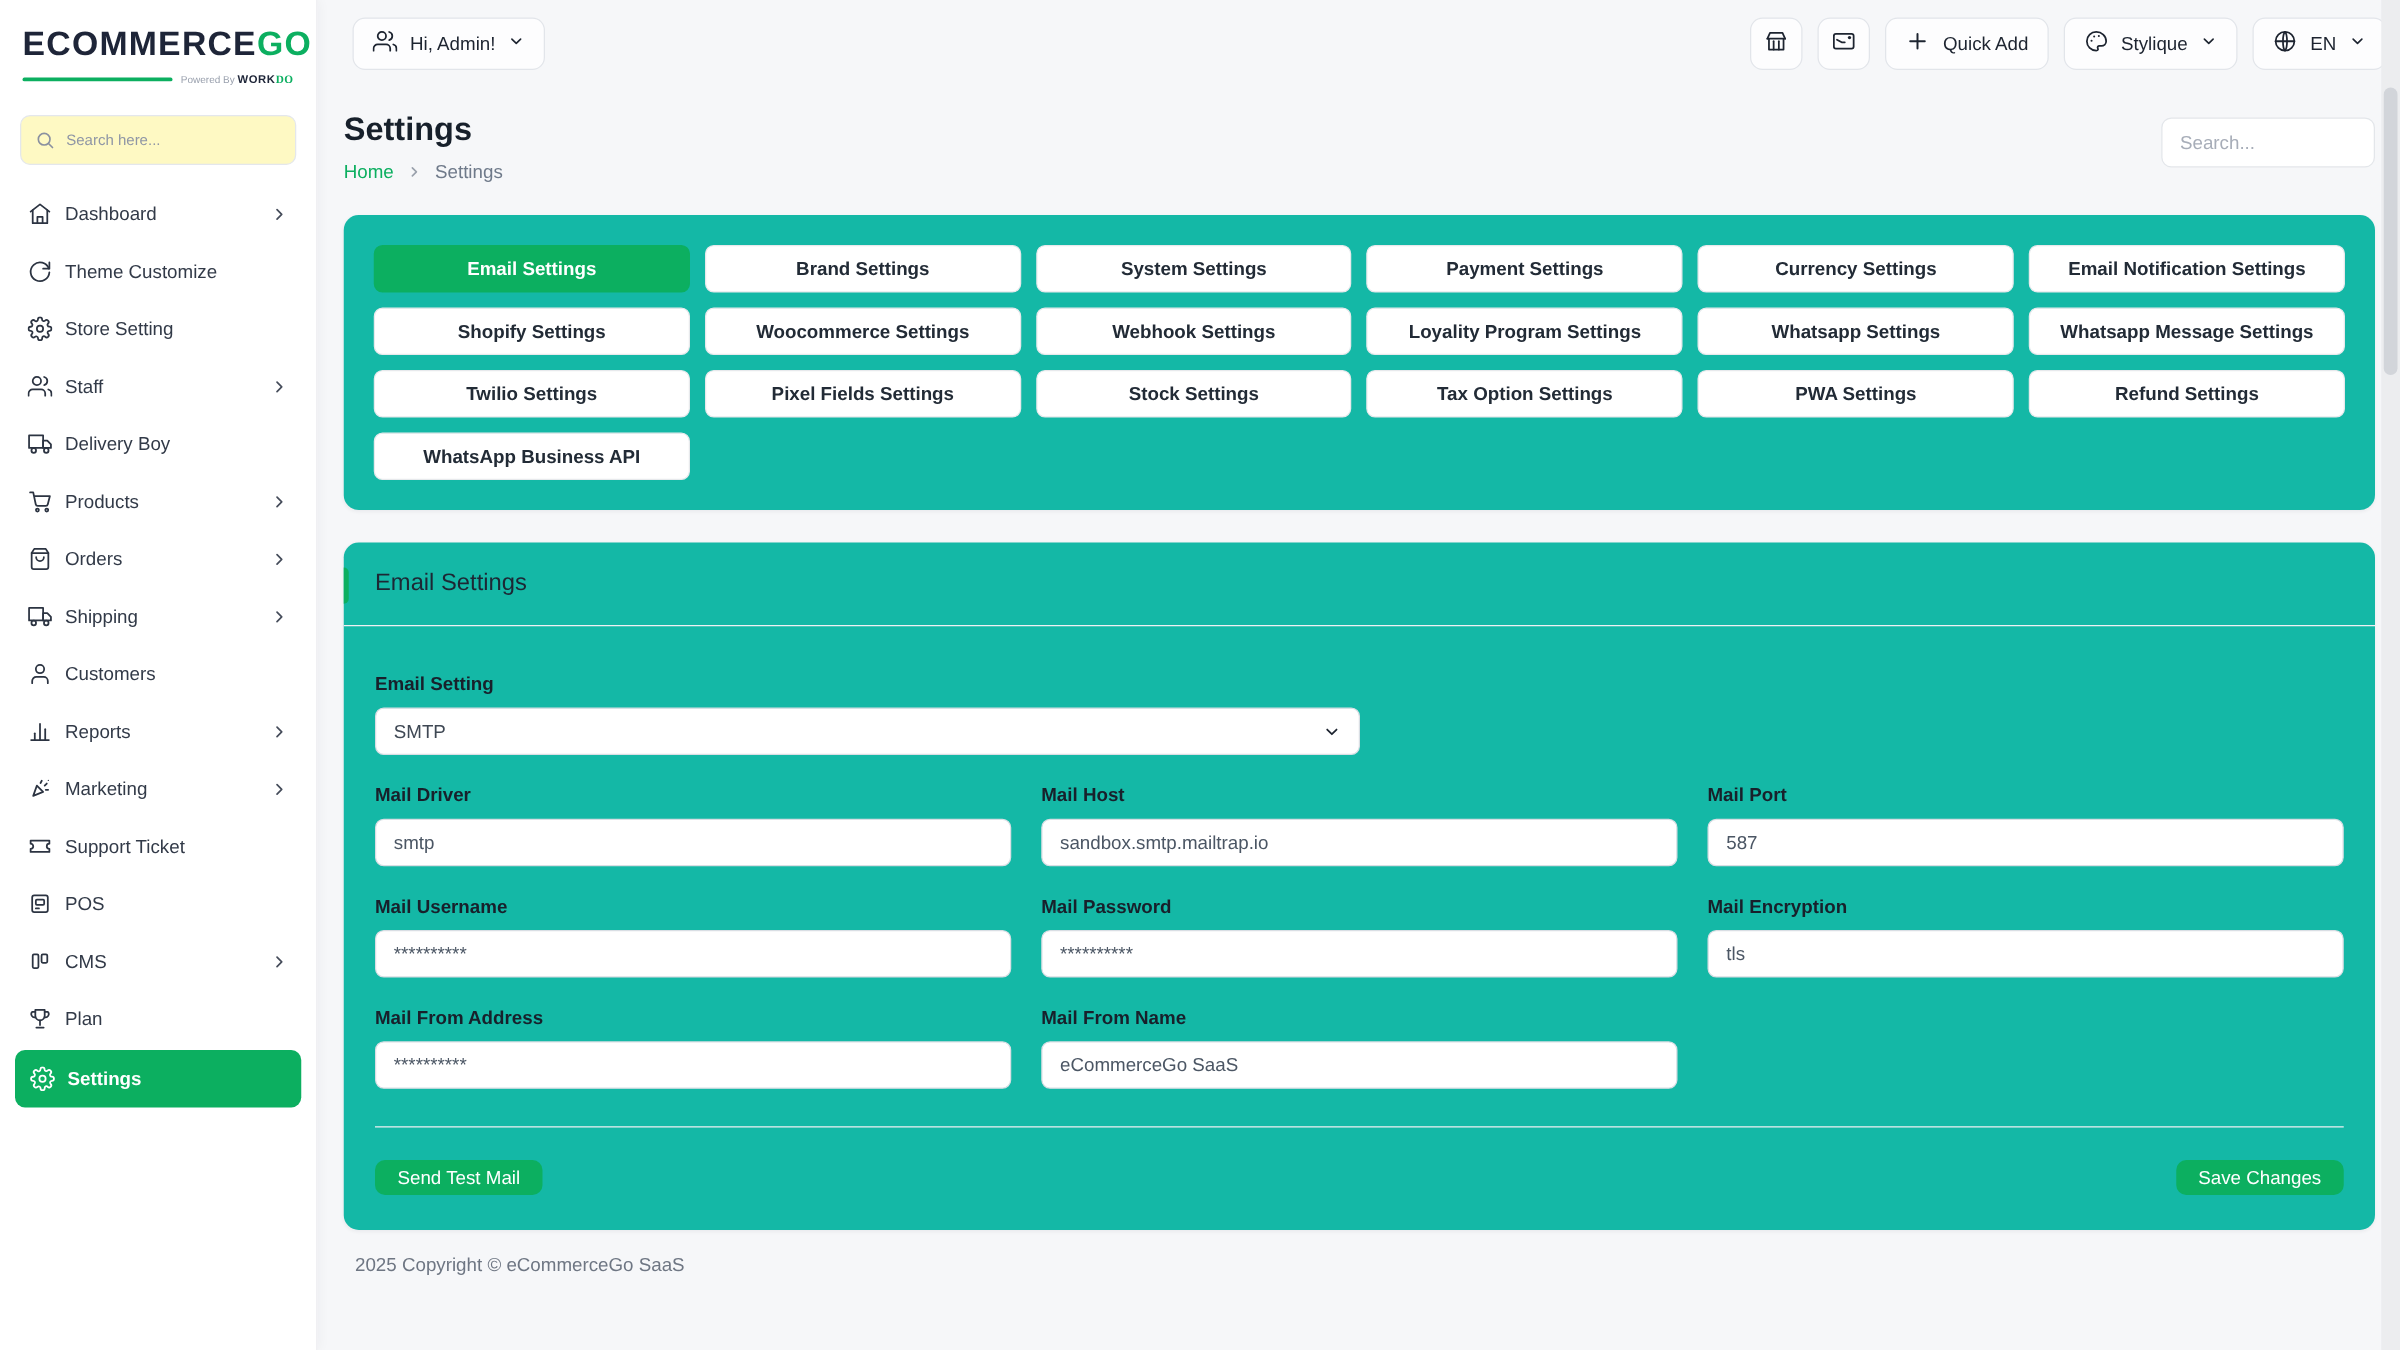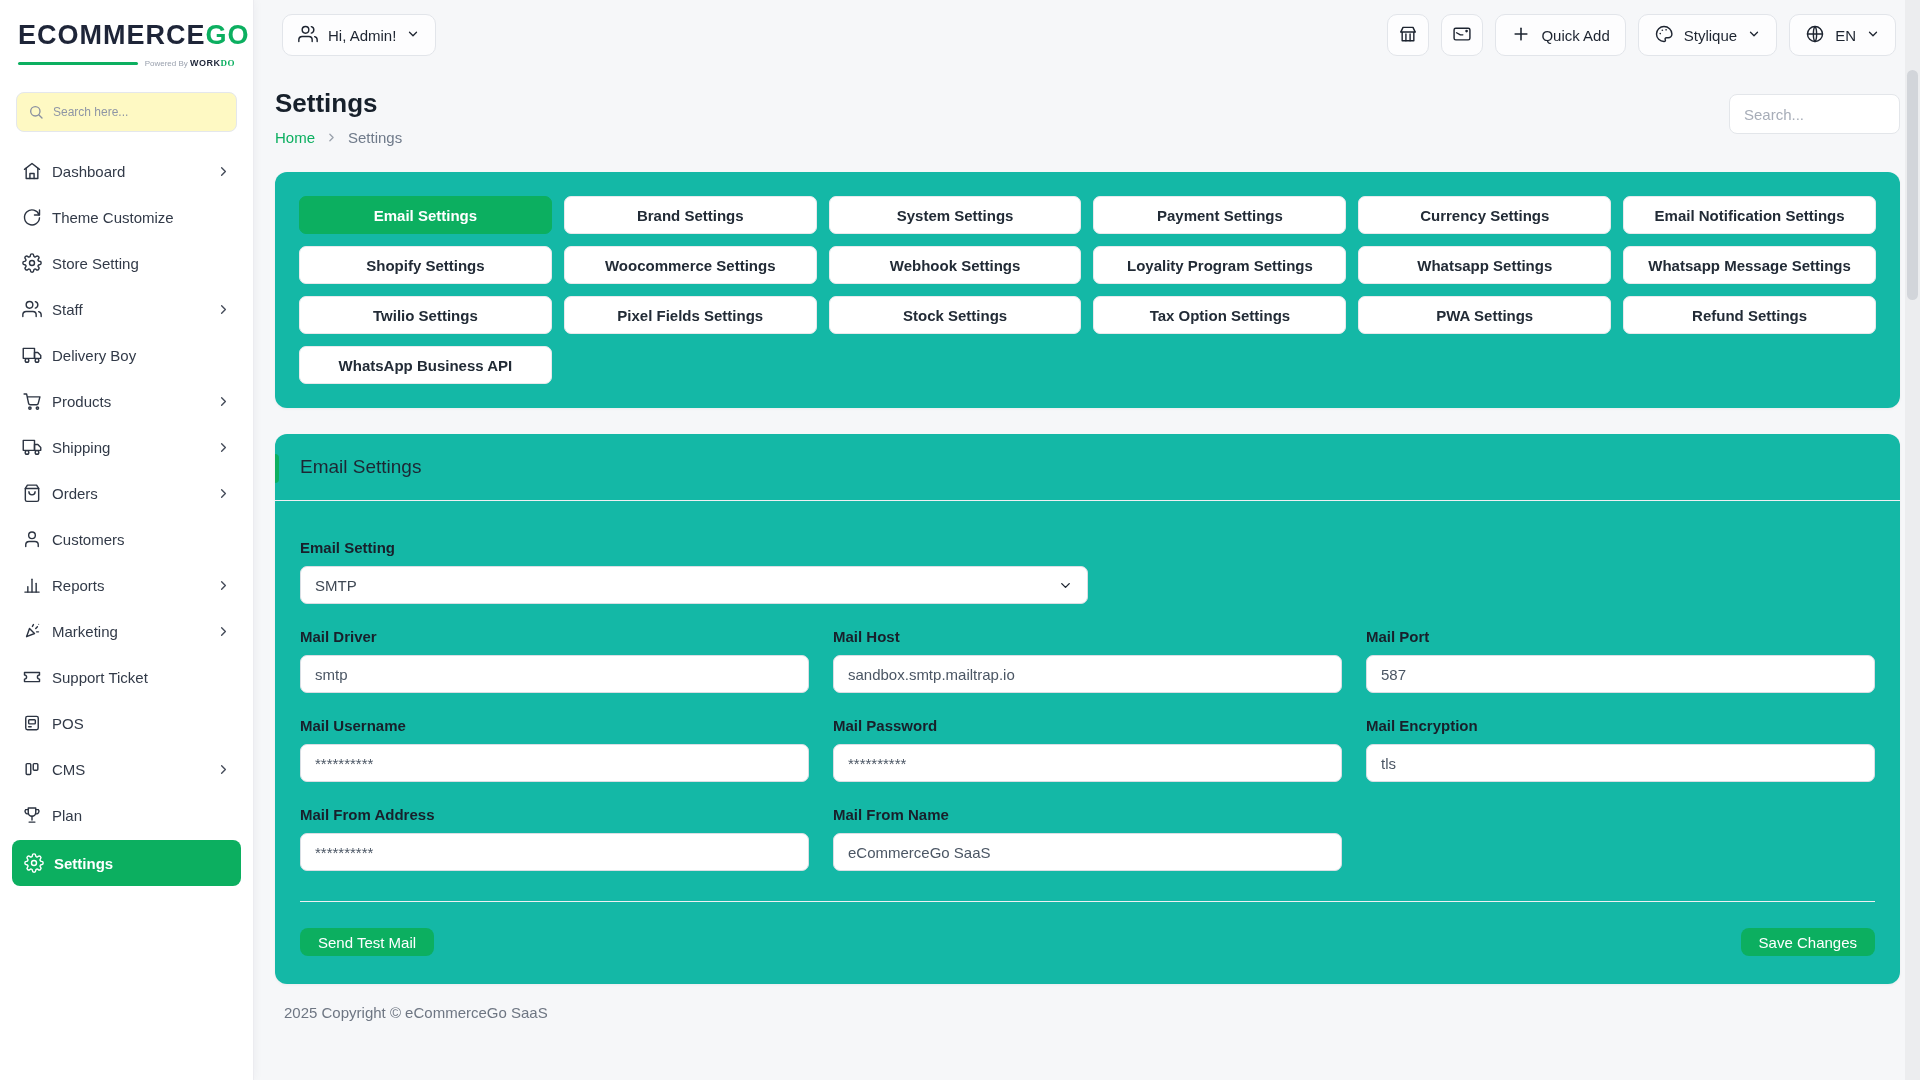--- a/index.html
+++ b/index.html
@@ -32,21 +32,21 @@
   .side-item{display:flex;align-items:center;gap:10px;height:46px;padding:0 22px;color:#323a48;font-size:15px;font-weight:500;cursor:pointer;}
   .side-item .micon{display:flex;width:20px;height:20px;color:#2c3442;}
   .side-item .micon svg{width:20px;height:20px;}
   .side-item .chev{margin-left:auto;display:flex;color:#454c5a;}
   .side-item .chev svg{width:15px;height:15px;}
   .side-item.active{background:var(--accent);color:#fff;border-radius:8px;margin:2px 12px;padding:0 12px;font-weight:700;}
   .side-item.active .micon{color:#fff;}
 
   
   .main{flex:1;position:relative;height:1080px;overflow:hidden;}
-  .topbar{height:70px;display:flex;align-items:center;justify-content:space-between;padding:0 24px 0 28px;}
+  .topbar{height:70px;display:flex;align-items:center;justify-content:space-between;padding:0 11px 0 28px;}
   .tb-btn{display:flex;align-items:center;gap:10px;height:42px;padding:0 15px;background:#fdfdfe;border:1px solid #e2e5ea;border-radius:10px;font-size:15px;color:var(--txt);font-weight:500;cursor:pointer;}
   .tb-btn svg{width:20px;height:20px;color:#1d2430;}
   .tb-btn .chev-sm svg{width:14px;height:14px;}
   .tb-icon-btn{width:42px;justify-content:center;padding:0;gap:0;}
   .tb-right{display:flex;align-items:center;gap:12px;}
 
   .content{padding:18px 20px 0 21px;}
   .title-row{display:flex;justify-content:space-between;align-items:flex-start;}
   .page-title{font-size:26px;font-weight:700;color:#17202b;}
   .breadcrumb{display:flex;align-items:center;gap:10px;margin-top:10px;font-size:15px;}
@@ -171,42 +171,42 @@
         <span class="lbl">Products</span>
         <span class="chev">
           <svg viewBox="0 0 24 24" fill="none" stroke="currentColor" stroke-width="2.2" stroke-linecap="round" stroke-linejoin="round">
             <polyline points="9 6 15 12 9 18"></polyline>
           </svg>
         </span>
       </div>
       <div class="side-item">
         <span class="micon">
           <svg viewBox="0 0 24 24" fill="none" stroke="currentColor" stroke-width="1.7" stroke-linecap="round" stroke-linejoin="round">
+            <path d="M6.5 2.5 4 6.5V20a2 2 0 0 0 2 2h12a2 2 0 0 0 2-2V6.5l-2.5-4z"></path>
+            <line x1="4" y1="6.5" x2="20" y2="6.5"></line>
+            <path d="M15.7 10.5a3.7 3.7 0 0 1-7.4 0"></path>
+          </svg>
+        </span>
+        <span class="lbl">Orders</span>
+        <span class="chev">
+          <svg viewBox="0 0 24 24" fill="none" stroke="currentColor" stroke-width="2.2" stroke-linecap="round" stroke-linejoin="round">
+            <polyline points="9 6 15 12 9 18"></polyline>
+          </svg>
+        </span>
+      </div>
+      <div class="side-item">
+        <span class="micon">
+          <svg viewBox="0 0 24 24" fill="none" stroke="currentColor" stroke-width="1.7" stroke-linecap="round" stroke-linejoin="round">
             <rect x="1.5" y="4" width="13.5" height="12"></rect>
             <path d="M15 9h4l3.5 3.5V16H15V9z"></path>
             <circle cx="6" cy="18.5" r="2.2"></circle>
             <circle cx="18" cy="18.5" r="2.2"></circle>
           </svg>
         </span>
         <span class="lbl">Shipping</span>
-        <span class="chev">
-          <svg viewBox="0 0 24 24" fill="none" stroke="currentColor" stroke-width="2.2" stroke-linecap="round" stroke-linejoin="round">
-            <polyline points="9 6 15 12 9 18"></polyline>
-          </svg>
-        </span>
-      </div>
-      <div class="side-item">
-        <span class="micon">
-          <svg viewBox="0 0 24 24" fill="none" stroke="currentColor" stroke-width="1.7" stroke-linecap="round" stroke-linejoin="round">
-            <path d="M6.5 2.5 4 6.5V20a2 2 0 0 0 2 2h12a2 2 0 0 0 2-2V6.5l-2.5-4z"></path>
-            <line x1="4" y1="6.5" x2="20" y2="6.5"></line>
-            <path d="M15.7 10.5a3.7 3.7 0 0 1-7.4 0"></path>
-          </svg>
-        </span>
-        <span class="lbl">Orders</span>
         <span class="chev">
           <svg viewBox="0 0 24 24" fill="none" stroke="currentColor" stroke-width="2.2" stroke-linecap="round" stroke-linejoin="round">
             <polyline points="9 6 15 12 9 18"></polyline>
           </svg>
         </span>
       </div>
       <div class="side-item">
         <span class="micon">
           <svg viewBox="0 0 24 24" fill="none" stroke="currentColor" stroke-width="1.7" stroke-linecap="round" stroke-linejoin="round">
             <path d="M19.5 21v-2a4 4 0 0 0-4-4h-7a4 4 0 0 0-4 4v2"></path>

